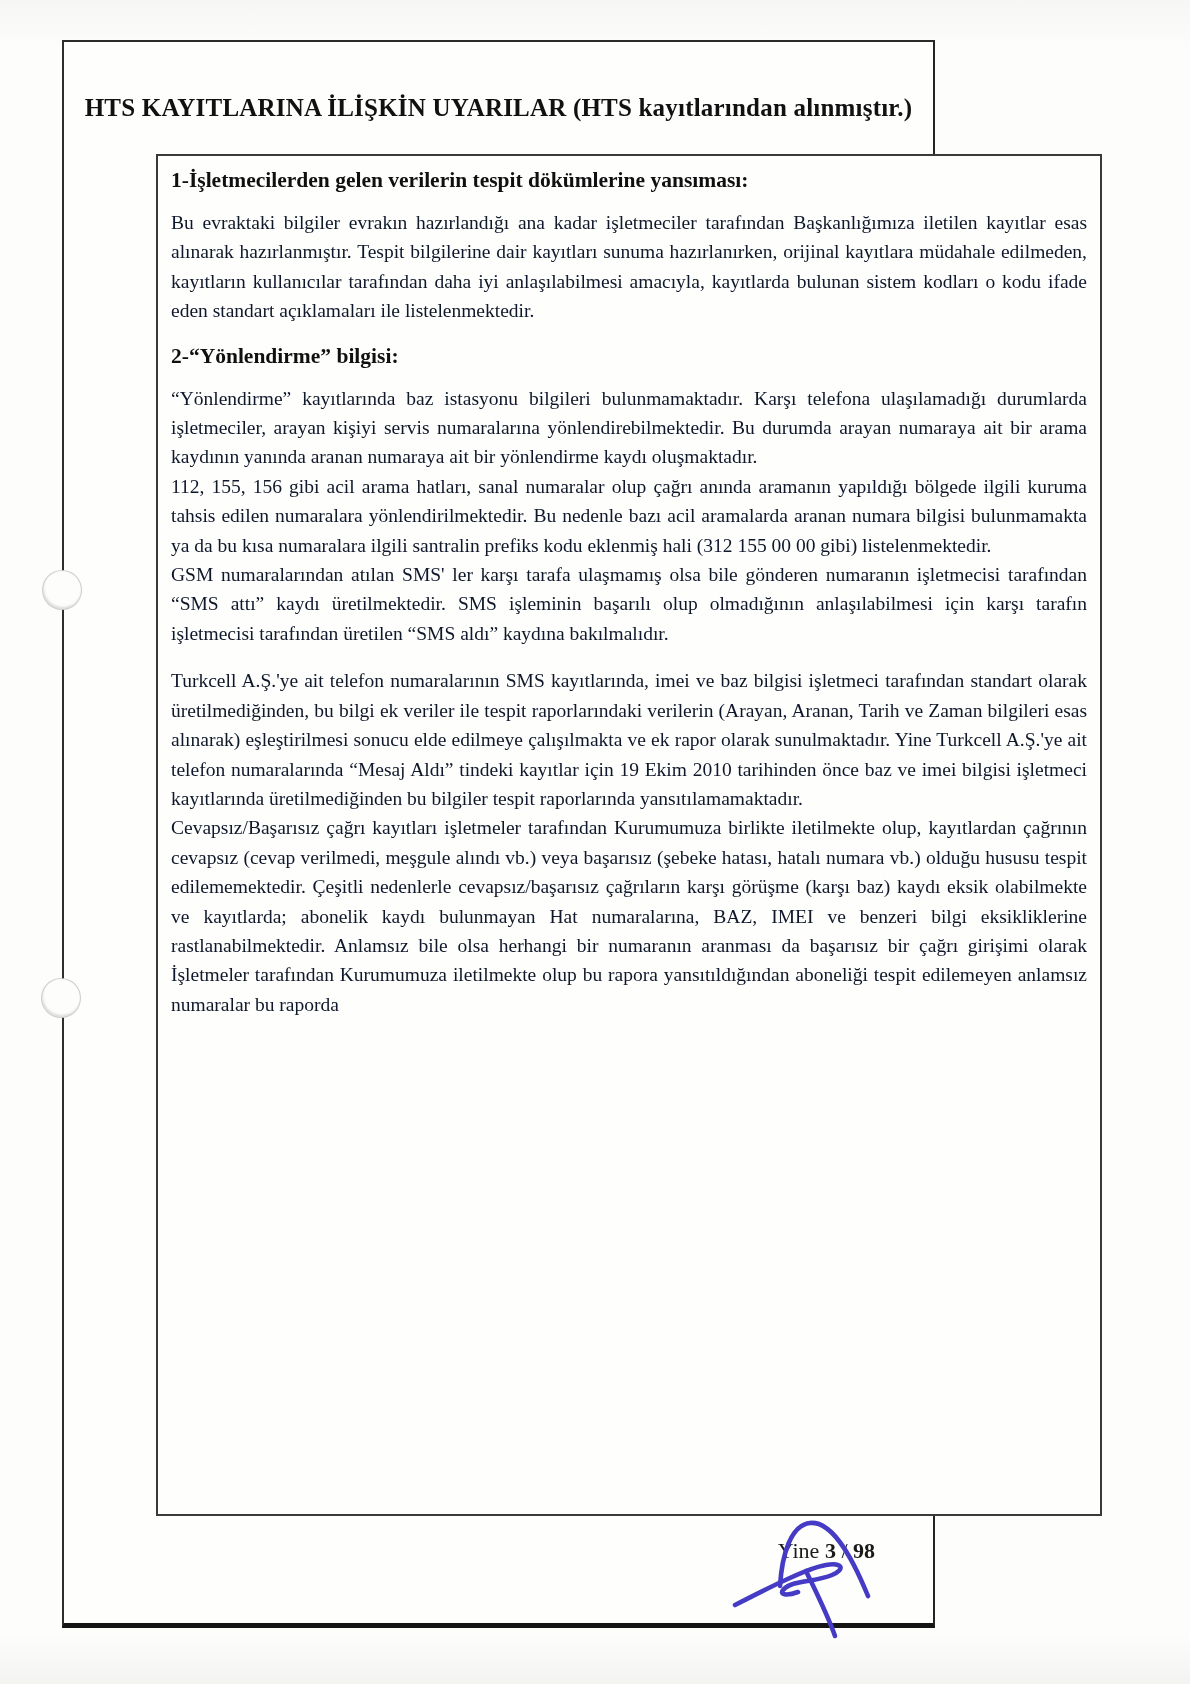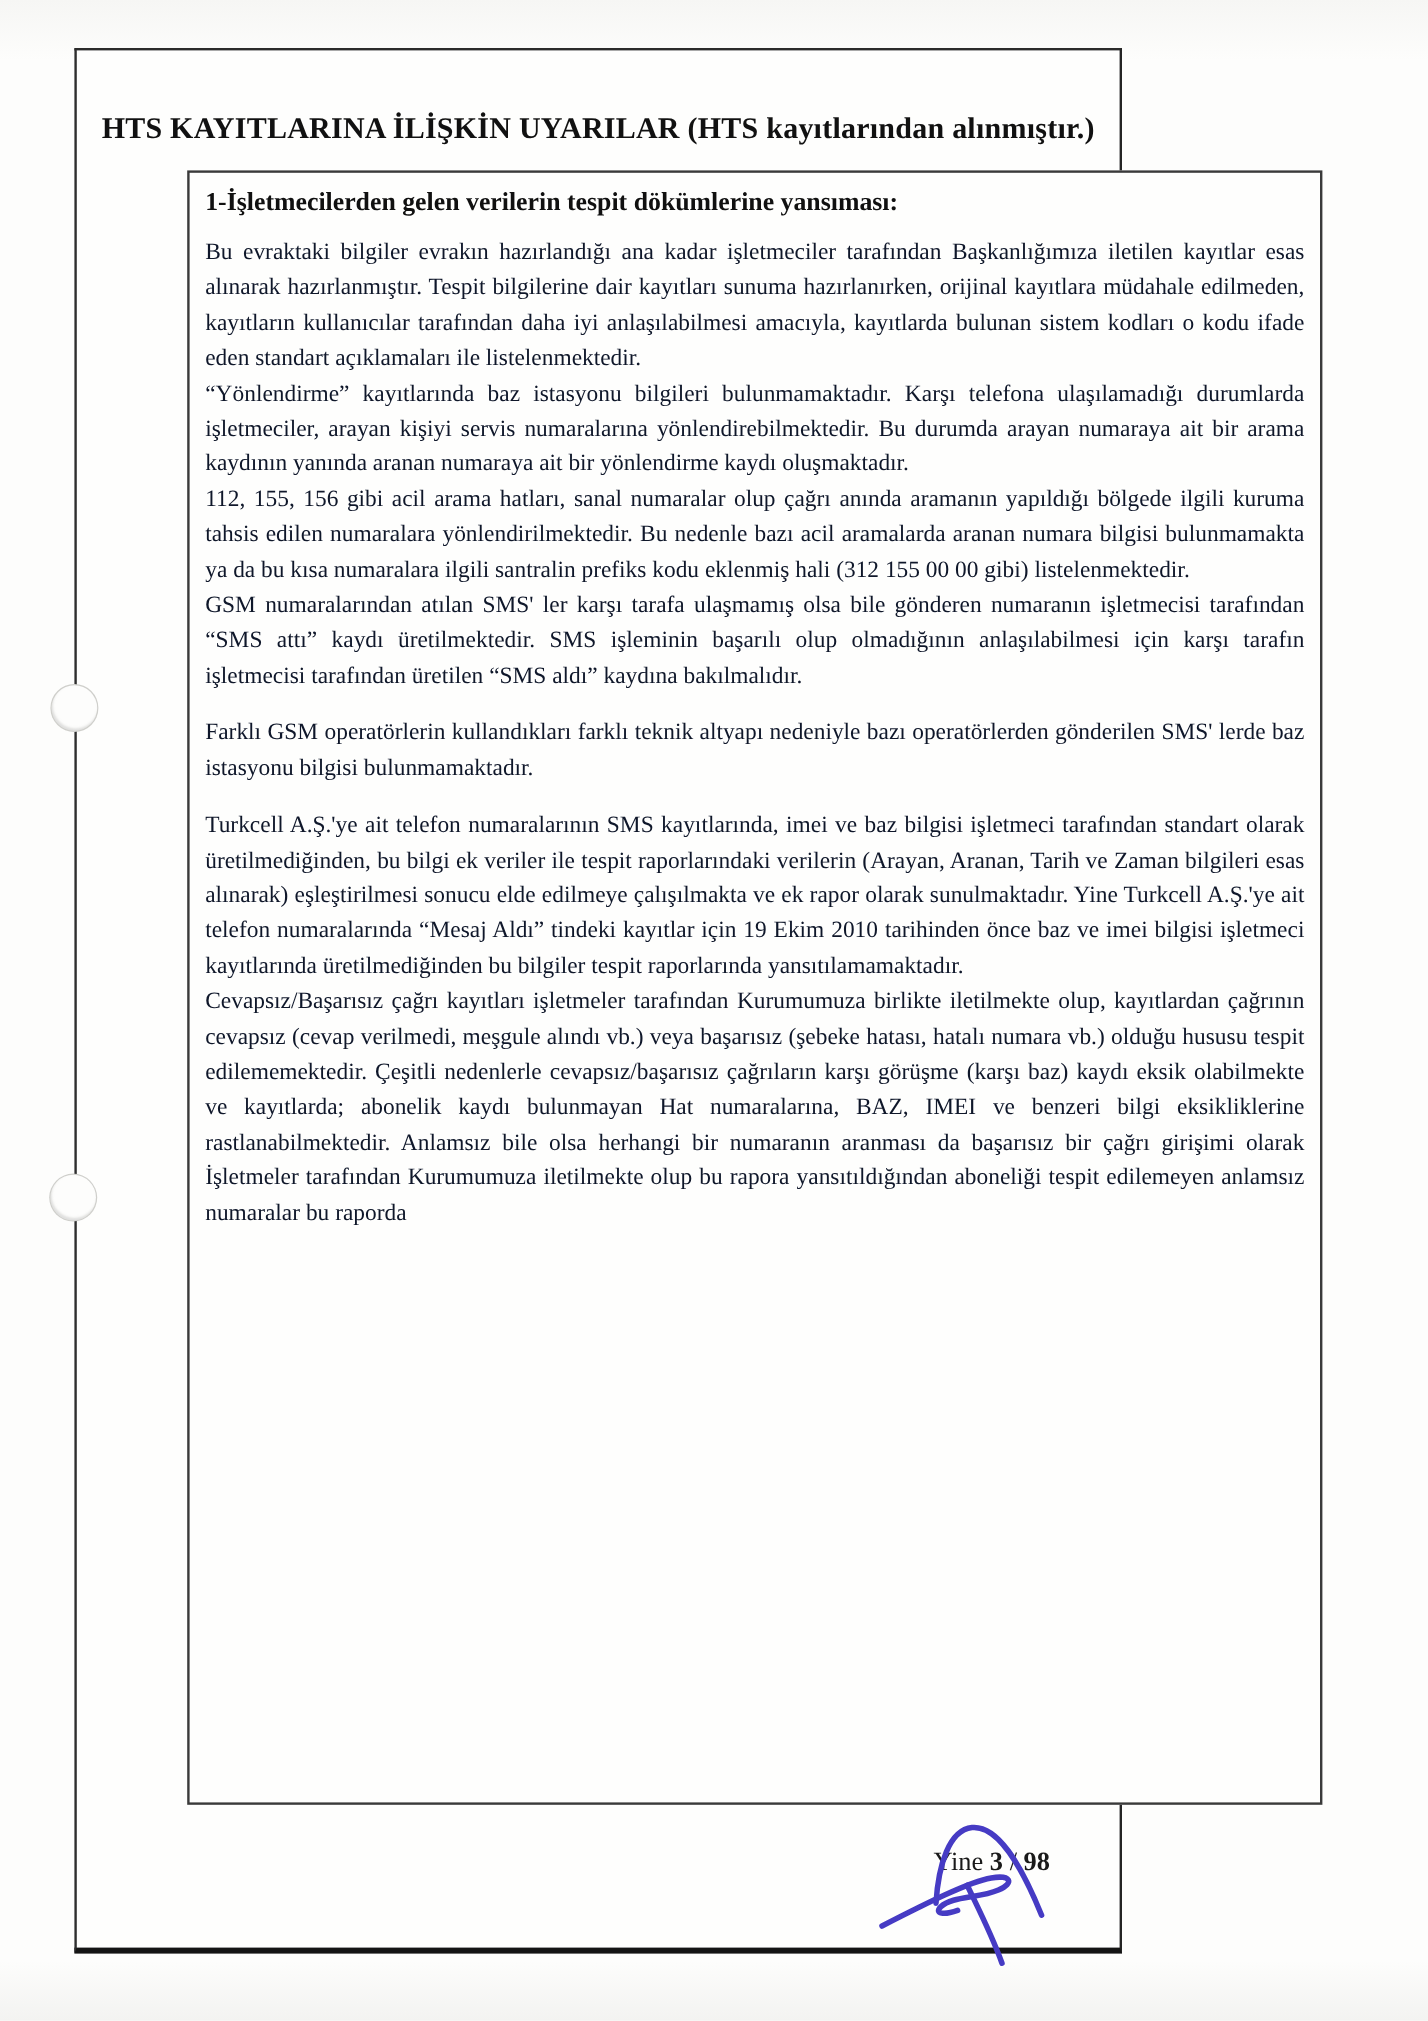--- a/index.html
+++ b/index.html
@@ -31,21 +31,21 @@
     left: 0; right: 0; top: 52px;
     text-align: center;
     font-weight: bold;
     font-size: 25px;
     letter-spacing: 0.2px;
     color: #111;
   }
   
   .content-box {
     position: absolute;
-    left: 92px; top: 100px;
+    left: 92px; top: 112px;
     width: 946px; height: 1362px;
     border: 2px solid #3a3a3a;
     padding: 8px 13px 6px 13px;
     overflow: hidden;
     background: #fefefd;
   }
   .section-heading {
     font-weight: bold;
     font-size: 21.5px;
     line-height: 28px;
@@ -100,30 +100,30 @@
     <div class="doc-title">HTS KAYITLARINA İLİŞKİN UYARILAR (HTS kayıtlarından alınmıştır.)</div>
 
     <div class="content-box">
 
       <div class="section">
         <div class="section-heading">1-İşletmecilerden gelen verilerin tespit dökümlerine yansıması:</div>
         <p class="section-paragraph">Bu evraktaki bilgiler evrakın hazırlandığı ana kadar işletmeciler tarafından Başkanlığımıza iletilen kayıtlar esas alınarak hazırlanmıştır. Tespit bilgilerine dair kayıtları sunuma hazırlanırken, orijinal kayıtlara müdahale edilmeden, kayıtların kullanıcılar tarafından daha iyi anlaşılabilmesi amacıyla, kayıtlarda bulunan sistem kodları o kodu ifade eden standart açıklamaları ile listelenmektedir.</p>
       </div>
 
       <div class="section">
+        <div class="section-heading">2-“Yönlendirme” bilgisi:</div>
         <p class="section-paragraph">“Yönlendirme” kayıtlarında baz istasyonu bilgileri bulunmamaktadır. Karşı telefona ulaşılamadığı durumlarda işletmeciler, arayan kişiyi servis numaralarına yönlendirebilmektedir. Bu durumda arayan numaraya ait bir arama kaydının yanında aranan numaraya ait bir yönlendirme kaydı oluşmaktadır.</p>
       </div>
 
       <div class="section">
         <p class="section-paragraph">112, 155, 156 gibi acil arama hatları, sanal numaralar olup çağrı anında aramanın yapıldığı bölgede ilgili kuruma tahsis edilen numaralara yönlendirilmektedir. Bu nedenle bazı acil aramalarda aranan numara bilgisi bulunmamakta ya da bu kısa numaralara ilgili santralin prefiks kodu eklenmiş hali (312 155 00 00 gibi) listelenmektedir.</p>
       </div>
 
       <div class="section">
         <p class="section-paragraph">GSM numaralarından atılan SMS' ler karşı tarafa ulaşmamış olsa bile gönderen numaranın işletmecisi tarafından “SMS attı” kaydı üretilmektedir. SMS işleminin başarılı olup olmadığının anlaşılabilmesi için karşı tarafın işletmecisi tarafından üretilen “SMS aldı” kaydına bakılmalıdır.</p>
-        <p class="section-paragraph">Farklı GSM operatörlerin kullandıkları farklı teknik altyapı nedeniyle bazı operatörlerden gönderilen SMS' lerde baz istasyonu bilgisi bulunmamaktadır.</p>
         <p class="section-paragraph">Turkcell A.Ş.'ye ait telefon numaralarının SMS kayıtlarında, imei ve baz bilgisi işletmeci tarafından standart olarak üretilmediğinden, bu bilgi ek veriler ile tespit raporlarındaki verilerin (Arayan, Aranan, Tarih ve Zaman bilgileri esas alınarak) eşleştirilmesi sonucu elde edilmeye çalışılmakta ve ek rapor olarak sunulmaktadır. Yine Turkcell A.Ş.'ye ait telefon numaralarında “Mesaj Aldı” tindeki kayıtlar için 19 Ekim 2010 tarihinden önce baz ve imei bilgisi işletmeci kayıtlarında üretilmediğinden bu bilgiler tespit raporlarında yansıtılamamaktadır.</p>
       </div>
 
       <div class="section">
         <p class="section-paragraph">Cevapsız/Başarısız çağrı kayıtları işletmeler tarafından Kurumumuza birlikte iletilmekte olup, kayıtlardan çağrının cevapsız (cevap verilmedi, meşgule alındı vb.) veya başarısız (şebeke hatası, hatalı numara vb.) olduğu hususu tespit edilememektedir. Çeşitli nedenlerle cevapsız/başarısız çağrıların karşı görüşme (karşı baz) kaydı eksik olabilmekte ve kayıtlarda; abonelik kaydı bulunmayan Hat numaralarına, BAZ, IMEI ve benzeri bilgi eksikliklerine rastlanabilmektedir. Anlamsız bile olsa herhangi bir numaranın aranması da başarısız bir çağrı girişimi olarak İşletmeler tarafından Kurumumuza iletilmekte olup bu rapora yansıtıldığından aboneliği tespit edilemeyen anlamsız numaralar bu raporda</p>
       </div>
 
     </div>
 
     <div class="page-footer"><span>Yine </span><span class="bold">3</span><span> / </span><span class="bold">98</span></div>

